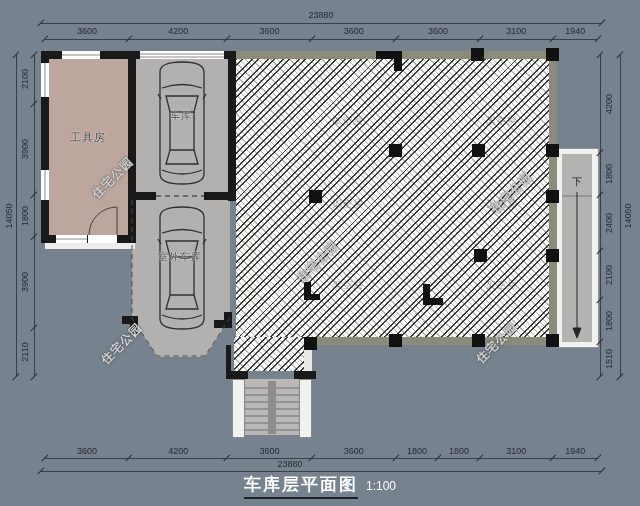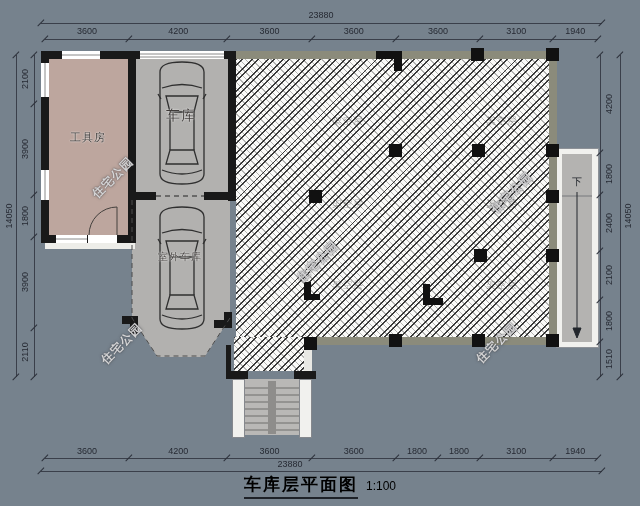--- a/index.html
+++ b/index.html
@@ -20,21 +20,21 @@
       font-size:10px;z-index:6}
   svg.overlay{position:absolute;left:0;top:0;z-index:5}
   .dims{position:absolute;inset:0;z-index:8;pointer-events:none}
   .dim-line{position:absolute;background:#3a3f4a}
   .dim-tick{position:absolute;width:9px;height:1.4px;background:#2c313b;
       transform:translate(-50%,-50%) rotate(-45deg)}
   .dim-label{position:absolute;transform:translate(-50%,-50%);font-size:9px;
       color:#262a33;white-space:nowrap}
   .dim-label.v{transform:translate(-50%,-50%) rotate(-90deg)}
   .title-wrap{position:absolute;left:0;right:0;top:473px;text-align:center;
-      color:#000000;z-index:9}
+      color:#ffffff;z-index:9}
   .title-main{font-size:17px;font-weight:bold;letter-spacing:2px;
       border-bottom:2px solid #1e2228;padding-bottom:1px;display:inline-block}
   .title-scale{font-size:12px;margin-left:8px}
   .hatch{background-color:#fafaf8;background-image:
     repeating-linear-gradient(135deg, rgba(38,38,38,.9) 0 1.4px, transparent 1.4px 4.2px,
         rgba(38,38,38,.9) 4.2px 5.6px, transparent 5.6px 11px),
     repeating-linear-gradient(45deg, rgba(38,38,38,.32) 0 1px, transparent 1px 4.5px)}
 </style>
 </head>
 <body>
@@ -170,21 +170,21 @@
       <line x1="276" y1="402" x2="299" y2="402"></line>
         <line x1="276" y1="409" x2="299" y2="409"></line>
       <line x1="276" y1="416" x2="299" y2="416"></line>
         <line x1="276" y1="423" x2="299" y2="423"></line>
       <line x1="276" y1="430" x2="299" y2="430"></line>
     </g>
     <rect x="268" y="381" width="8" height="53" fill="#8E8D8B"></rect>
   </svg>
 
   <span class="room-label" style="left:88px;top:137px">工具房</span>
-  <span class="room-label" style="left:181px;top:116px;font-size:14px">车库</span>
+  <span class="room-label" style="left:181px;top:116px;font-size:10px">车库</span>
   <span class="room-label" style="left:180px;top:257px;font-size:10px">室外车库</span>
   <span class="faint-label" style="left:348px;top:121px">架空层</span>
   <span class="faint-label" style="left:502px;top:121px">架空层</span>
   <span class="faint-label" style="left:348px;top:204px">架空层</span>
   <span class="faint-label" style="left:502px;top:204px">架空层</span>
   <span class="faint-label" style="left:348px;top:285px">架空层</span>
   <span class="faint-label" style="left:502px;top:285px">架空层</span>
   <span class="down-label" style="left:577px;top:182px">下</span>
 
   <span class="watermark" style="left:113px;top:178px">住宅公园</span>

